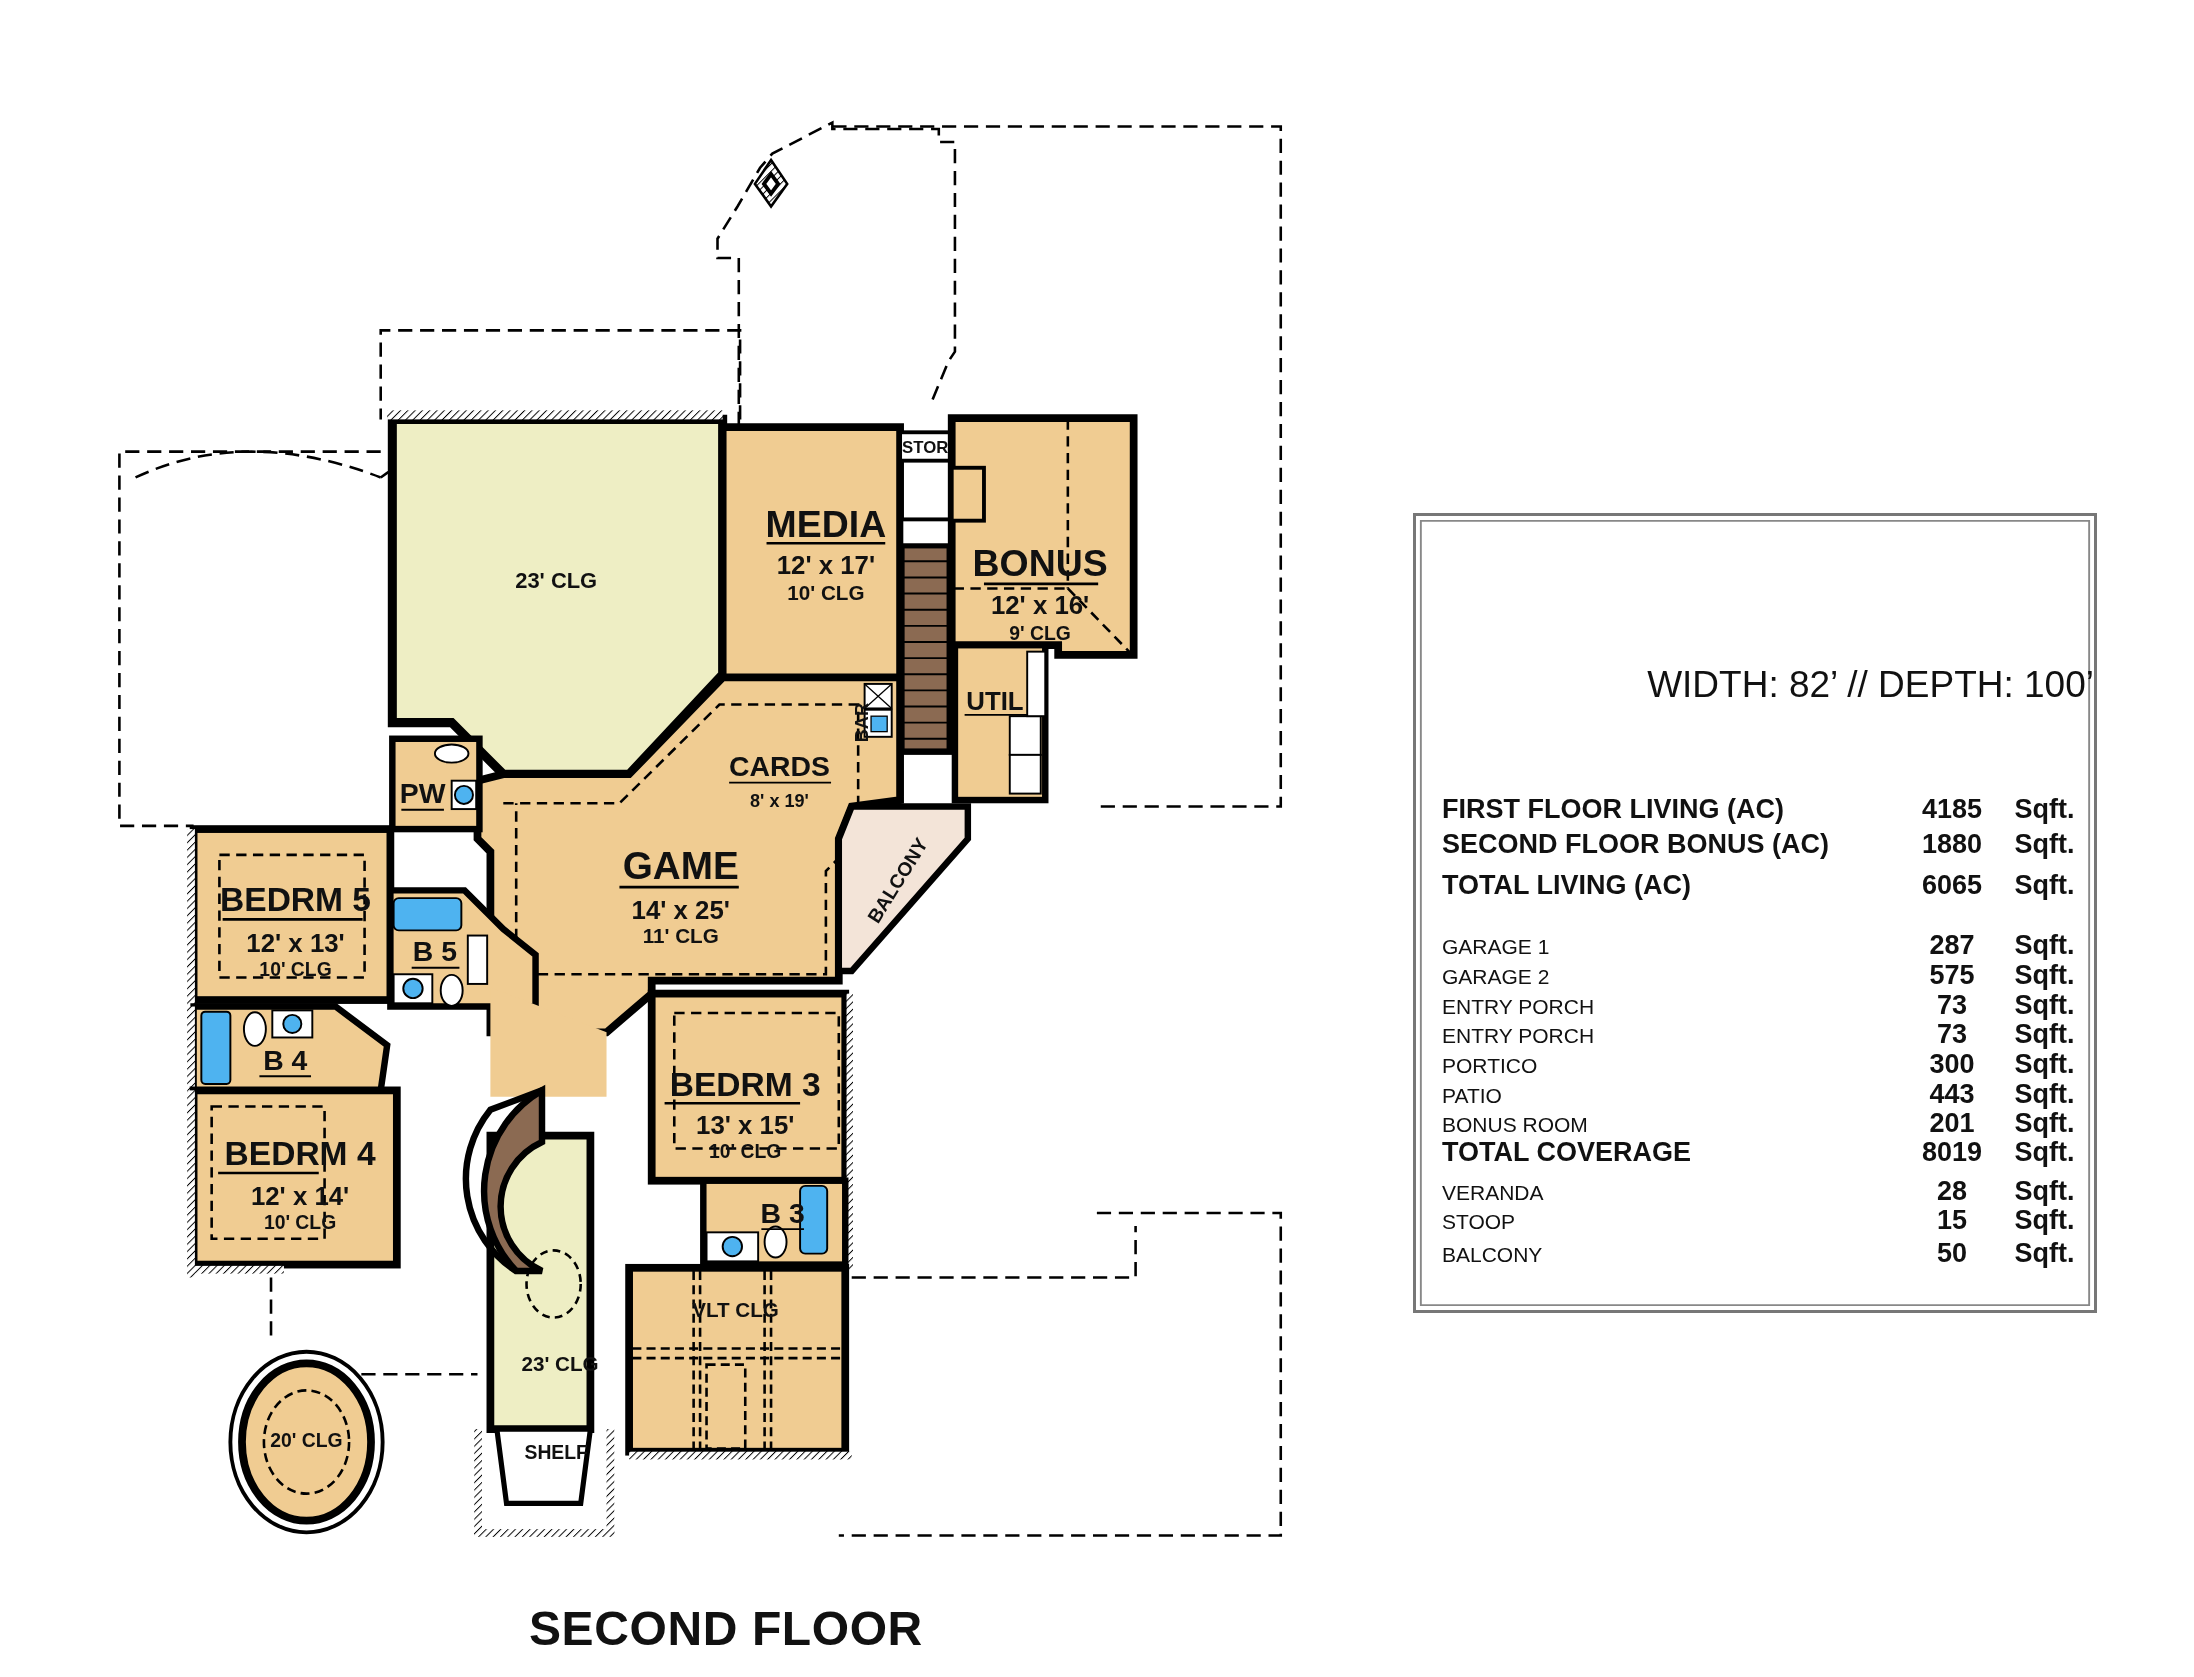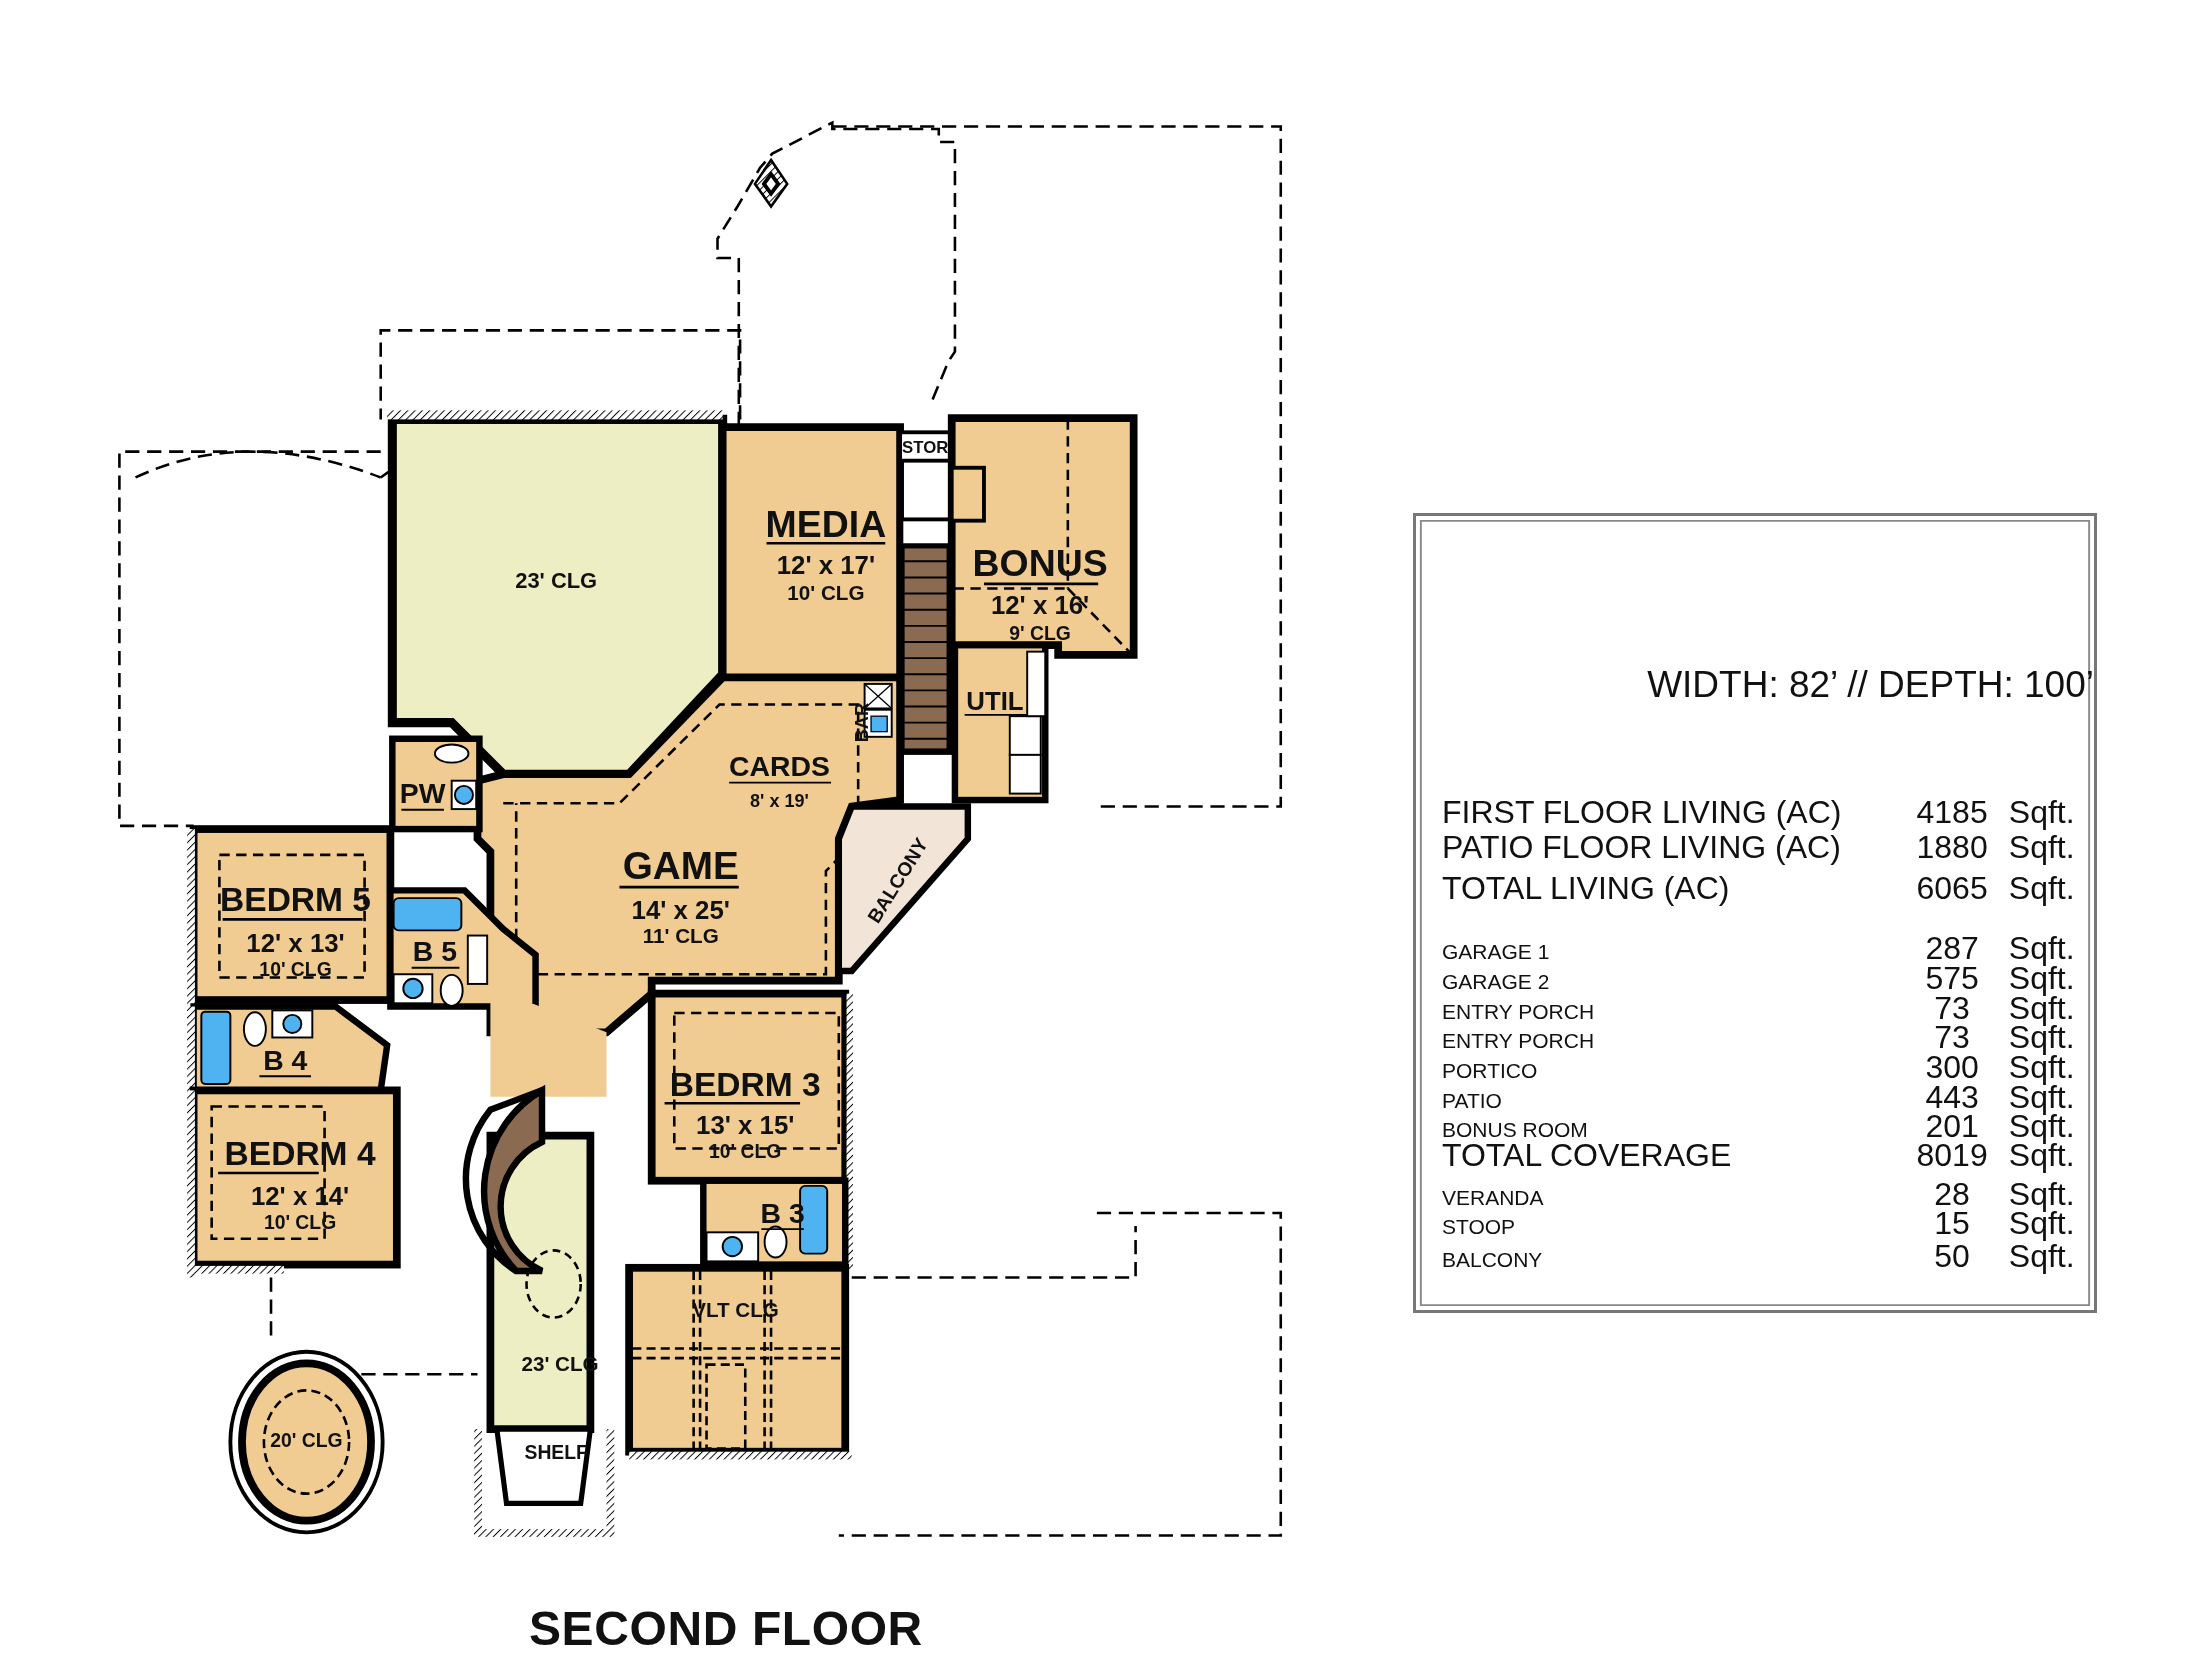--- a/index.html
+++ b/index.html
@@ -15,21 +15,21 @@
 
   #areas-box { position:absolute; left:1413px; top:513px; width:678px; height:794px;
                border:3.2px solid #777; box-shadow: inset 0 0 0 3.9px #fff, inset 0 0 0 5.8px #888; }
   #dims { position:absolute; left:0; right:0; top:148px; text-align:right; font-size:37px; }
   #areas-title { position:absolute; left:0; right:0; top:207px; text-align:center; font-size:28px; }
   #areas-title span { text-decoration:underline; text-decoration-thickness:2.6px; text-underline-offset:5.2px; }
   .arow { position:absolute; left:26px; right:19.4px; display:flex; align-items:baseline; }
   .arow .lbl { flex:1; }
   .arow .val { width:97px; text-align:center; }
   .arow .unit { width:74px; text-align:right; }
-  .big { font-size:32px; }
+  .big { font-size:27px;font-weight:bold; }
   .sm { font-size:21px; }
 </style>
 </head>
 <body>
 
 <svg id="plan" viewBox="0 0 2100 2500" xmlns="http://www.w3.org/2000/svg">
   <defs>
     <pattern id="hatch" width="8" height="8" patternUnits="userSpaceOnUse" patternTransform="rotate(45)">
       <rect width="8" height="8" fill="#fff"></rect>
       <line x1="0" y1="0" x2="0" y2="8" stroke="#000" stroke-width="3"></line>
@@ -242,21 +242,21 @@
 
 <div id="areas-box">
   <div id="dims">WIDTH:  82’  // DEPTH: 100’</div>
 
   <div class="arow big" style="top:278px">
     <span class="lbl">FIRST FLOOR LIVING (AC)</span>
     <span class="val">4185</span>
     <span class="unit">Sqft.</span>
   </div>
   <div class="arow big" style="top:313px">
-    <span class="lbl">PATIO FLOOR LIVING (AC)</span>
+    <span class="lbl">SECOND FLOOR BONUS (AC)</span>
     <span class="val">1880</span>
     <span class="unit">Sqft.</span>
   </div>
   <div class="arow big" style="top:354px">
     <span class="lbl">TOTAL LIVING (AC)</span>
     <span class="val">6065</span>
     <span class="unit">Sqft.</span>
   </div>
 
   <div class="arow sm" style="top:414px">

